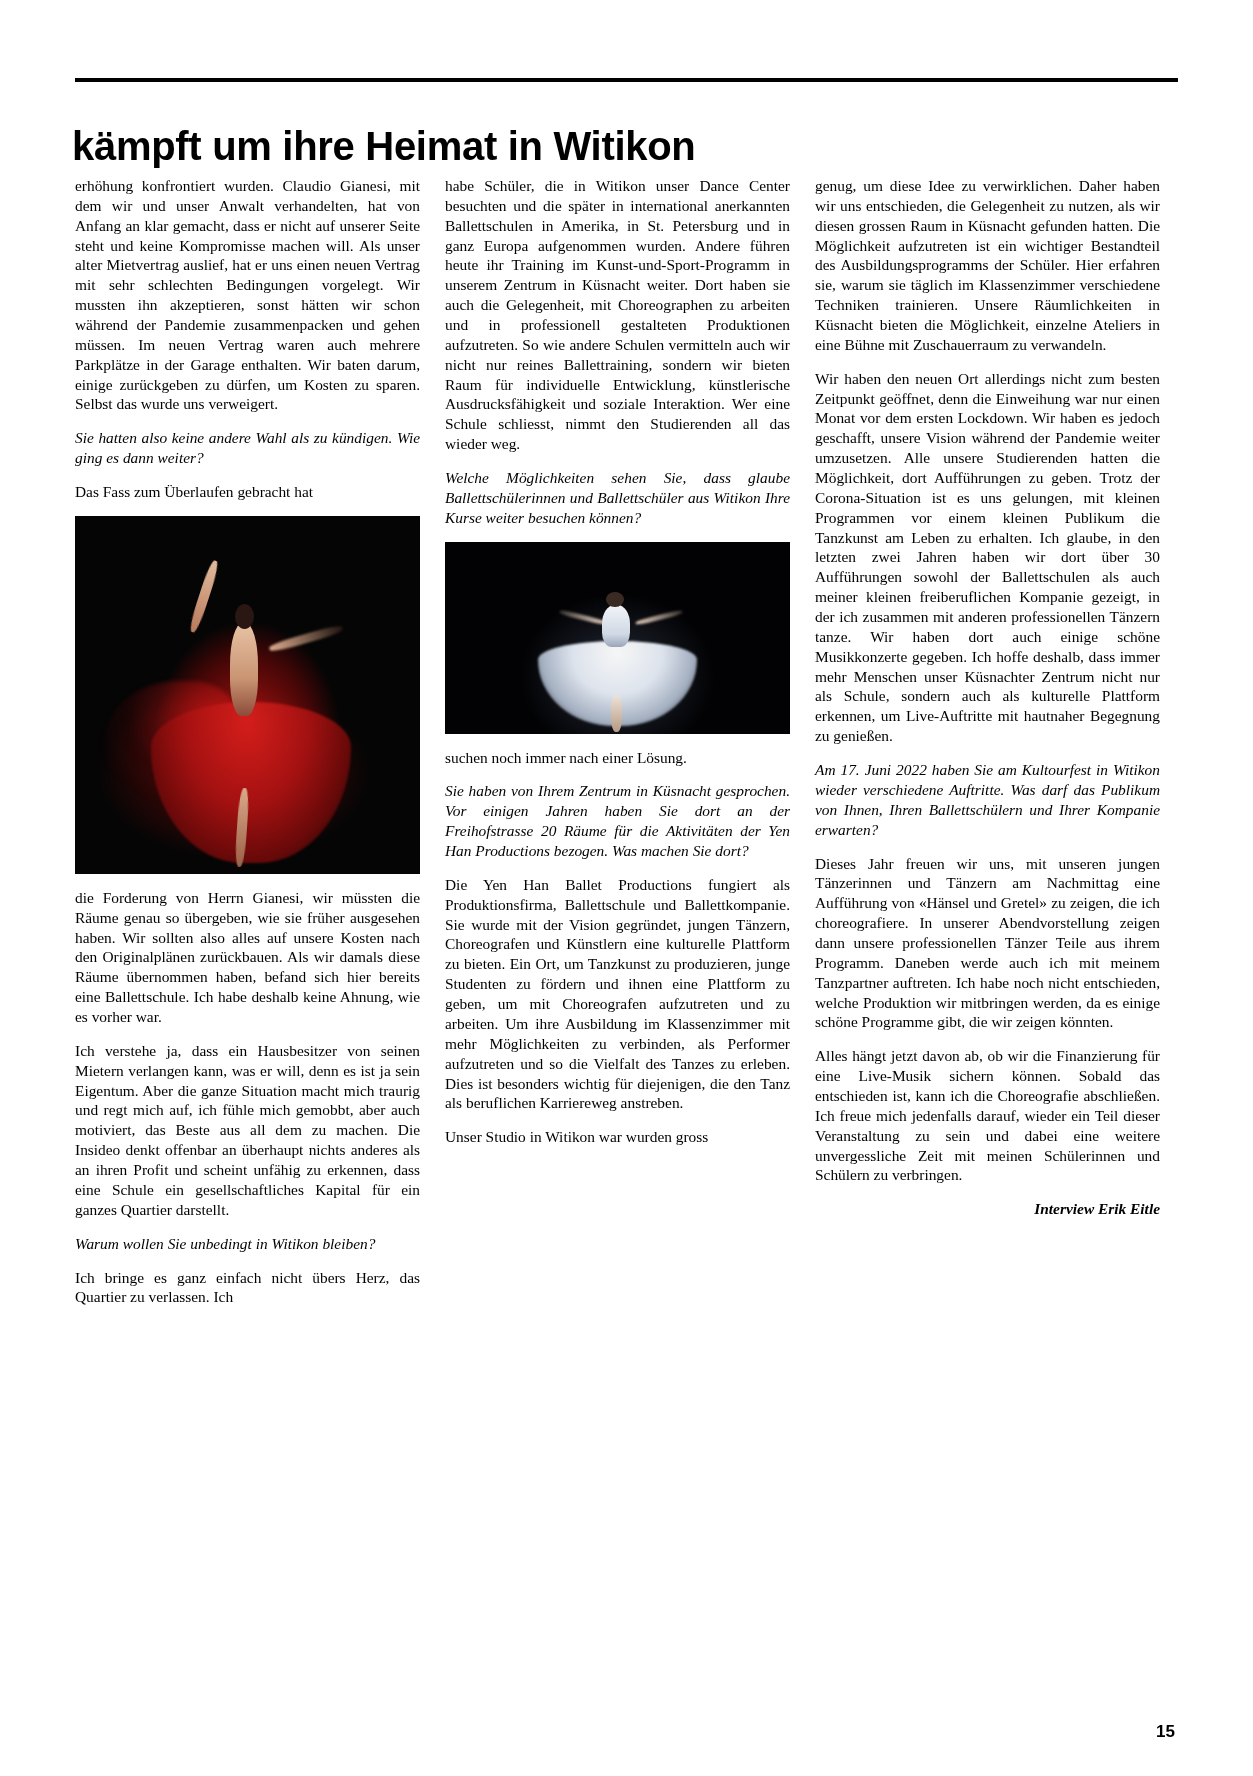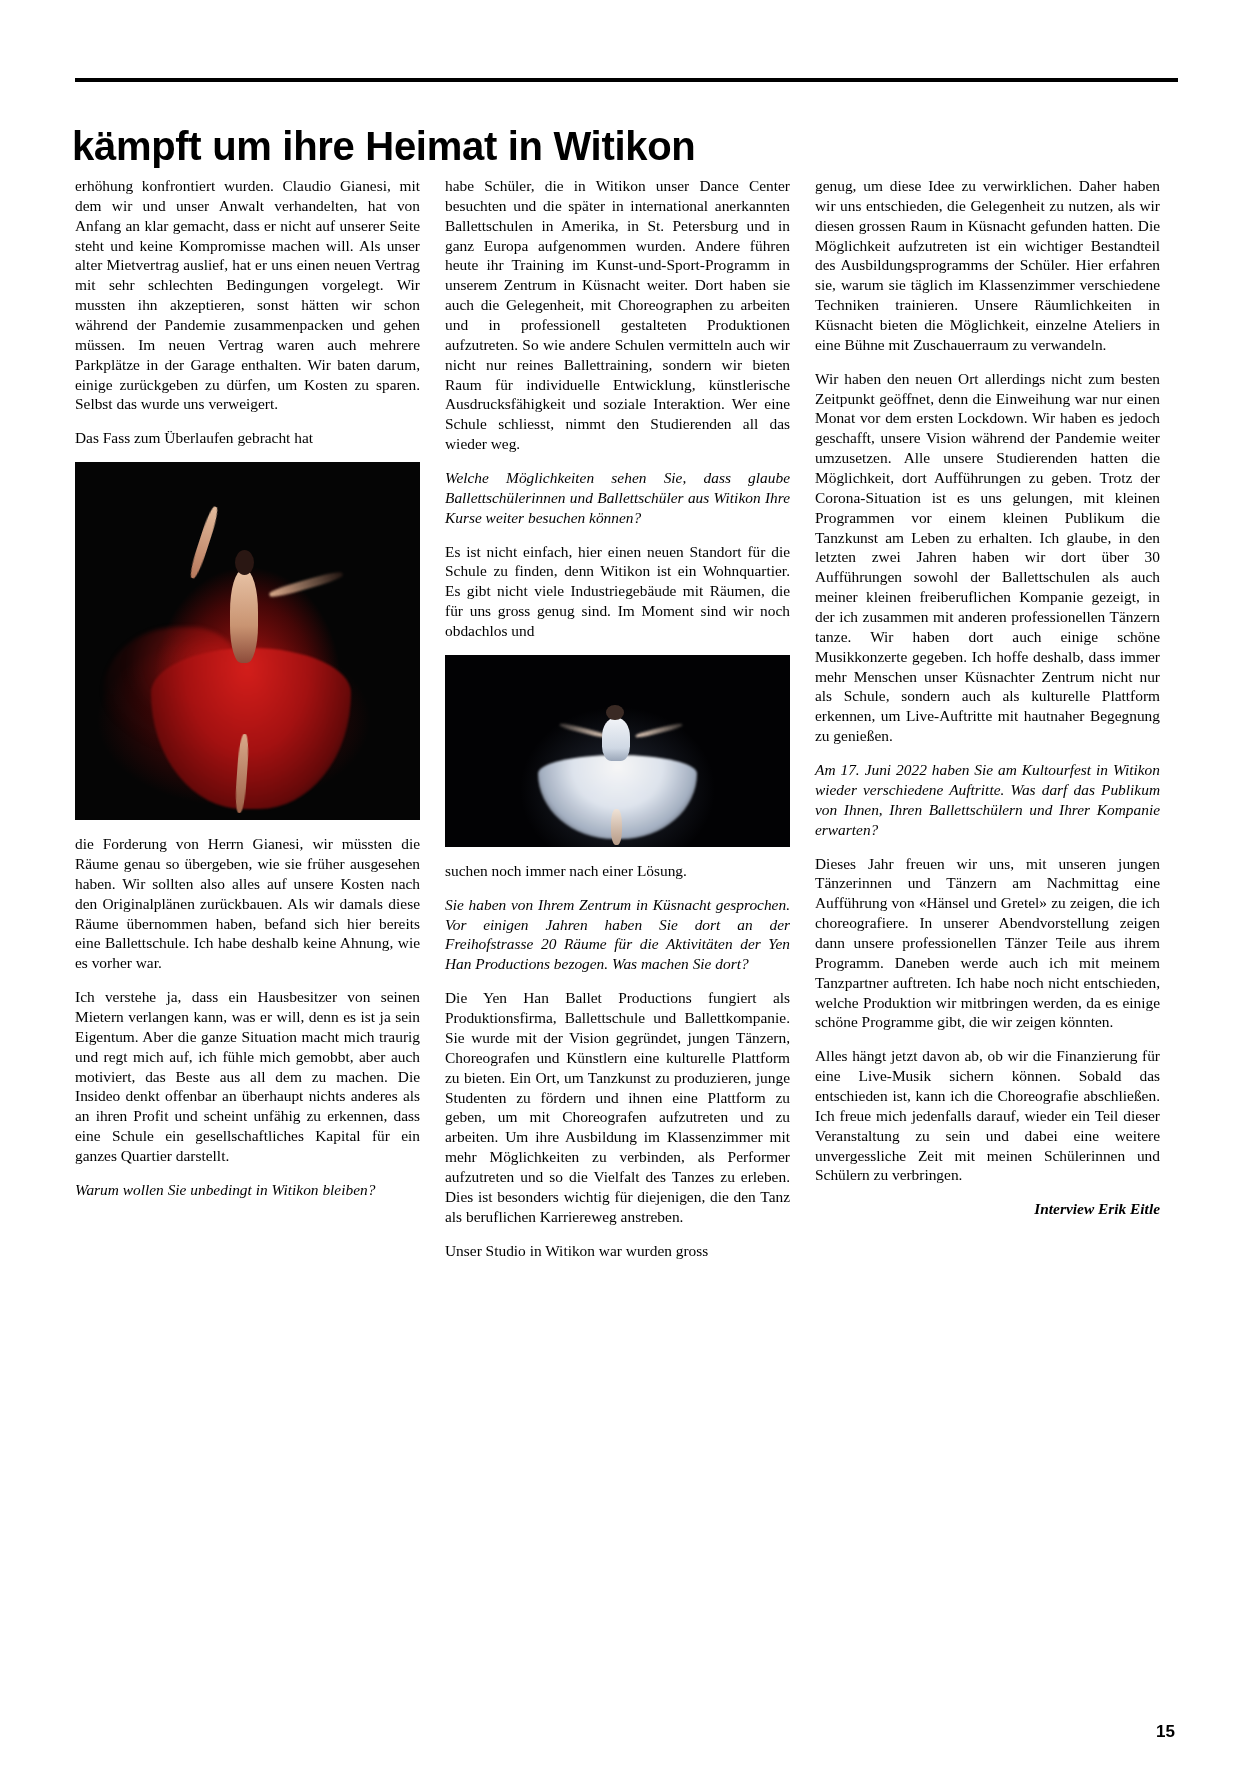--- a/index.html
+++ b/index.html
@@ -251,42 +251,43 @@
 <div class="page">
 
   <div class="top-rule"></div>
 
   <h1 class="headline">kämpft um ihre Heimat in Witikon</h1>
 
   <div class="columns">
 
     <div class="col">
       <p>erhöhung konfrontiert wurden. Claudio Gianesi, mit dem wir und unser Anwalt verhandelten, hat von Anfang an klar gemacht, dass er nicht auf unserer Seite steht und keine Kompromisse machen will. Als unser alter Mietvertrag auslief, hat er uns einen neuen Vertrag mit sehr schlechten Bedingungen vorgelegt. Wir mussten ihn akzeptieren, sonst hätten wir schon während der Pandemie zusammenpacken und gehen müssen. Im neuen Vertrag waren auch mehrere Parkplätze in der Garage enthalten. Wir baten darum, einige zurückgeben zu dürfen, um Kosten zu sparen. Selbst das wurde uns verweigert.</p>
+      <p class="q">Sie hatten also keine andere Wahl als zu kündigen. Wie ging es dann weiter?</p>
       <p>Das Fass zum Überlaufen gebracht hat</p>
 
       <div class="photo photo-1">
         <div class="d1-bg"></div>
         <div class="d1-veil"></div>
         <div class="d1-skirt"></div>
         <div class="d1-arm-up"></div>
         <div class="d1-arm-out"></div>
         <div class="d1-torso"></div>
         <div class="d1-head"></div>
         <div class="d1-leg"></div>
       </div>
 
       <p>die Forderung von Herrn Gianesi, wir müssten die Räume genau so übergeben, wie sie früher ausgesehen haben. Wir sollten also alles auf unsere Kosten nach den Originalplänen zurückbauen. Als wir damals diese Räume übernommen haben, befand sich hier bereits eine Ballettschule. Ich habe deshalb keine Ahnung, wie es vorher war.</p>
       <p>Ich verstehe ja, dass ein Hausbesitzer von seinen Mietern verlangen kann, was er will, denn es ist ja sein Eigentum. Aber die ganze Situation macht mich traurig und regt mich auf, ich fühle mich gemobbt, aber auch motiviert, das Beste aus all dem zu machen. Die Insideo denkt offenbar an überhaupt nichts anderes als an ihren Profit und scheint unfähig zu erkennen, dass eine Schule ein gesellschaftliches Kapital für ein ganzes Quartier darstellt.</p>
       <p class="q">Warum wollen Sie unbedingt in Witikon bleiben?</p>
+      <p class="tight">Ich bringe es ganz einfach nicht übers Herz, das Quartier zu verlassen. Ich</p>
     </div>
 
     <div class="col">
       <p>habe Schüler, die in Witikon unser Dance Center besuchten und die später in international anerkannten Ballettschulen in Amerika, in St. Petersburg und in ganz Europa aufgenommen wurden. Andere führen heute ihr Training im Kunst-und-Sport-Programm in unserem Zentrum in Küsnacht weiter. Dort haben sie auch die Gelegenheit, mit Choreographen zu arbeiten und in professionell gestalteten Produktionen aufzutreten. So wie andere Schulen vermitteln auch wir nicht nur reines Ballettraining, sondern wir bieten Raum für individuelle Entwicklung, künstlerische Ausdrucksfähigkeit und soziale Interaktion. Wer eine Schule schliesst, nimmt den Studierenden all das wieder weg.</p>
       <p class="q">Welche Möglichkeiten sehen Sie, dass glaube Ballettschülerinnen und Ballettschüler aus Witikon Ihre Kurse weiter besuchen können?</p>
-      <p>Es ist nicht einfach, hier einen neuen Standort für die Schule zu finden, denn Witikon ist ein Wohnquartier. Es gibt nicht viele Industriegebäude mit Räumen, die für uns gross genug sind. Im Moment sind wir noch obdachlos und</p>
 
       <div class="photo photo-2">
         <div class="d2-bg"></div>
         <div class="d2-skirt"></div>
         <div class="d2-arm-l"></div>
         <div class="d2-arm-r"></div>
         <div class="d2-bodice"></div>
         <div class="d2-head"></div>
         <div class="d2-leg"></div>
       </div>

